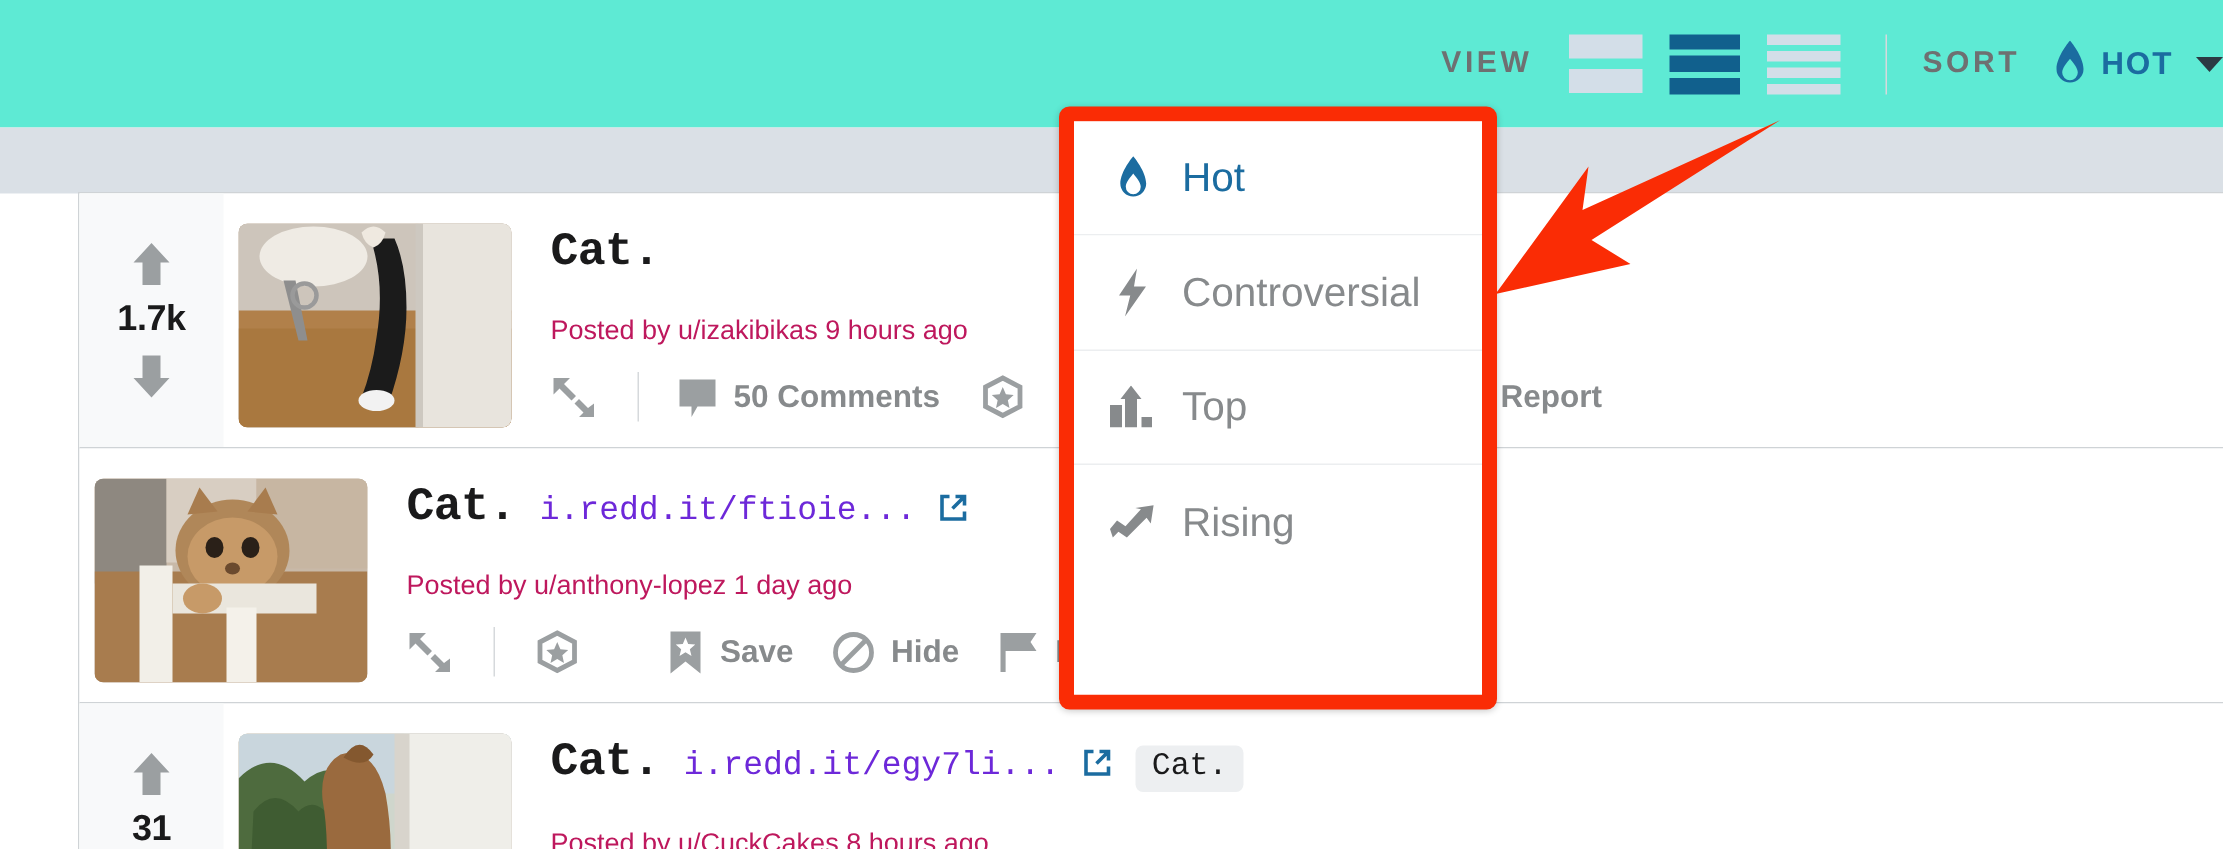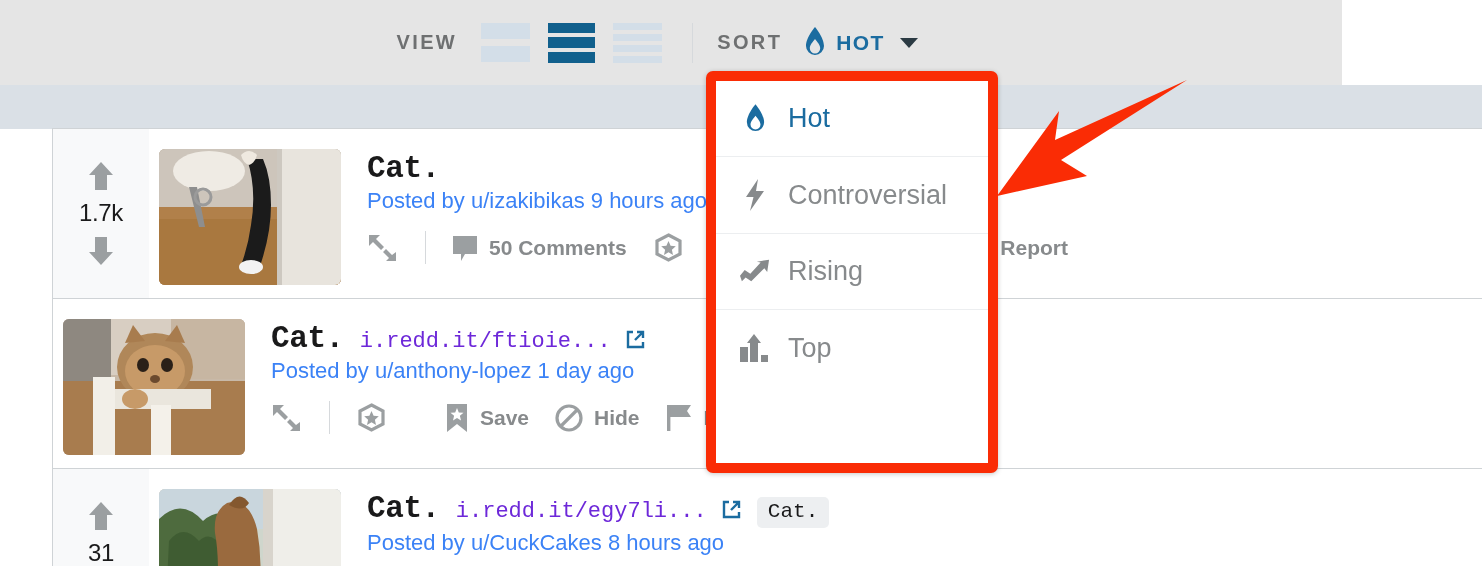--- a/index.html
+++ b/index.html
@@ -16,25 +16,25 @@
     position: relative;
     width: 1482px;
     height: 566px;
     background: #ffffff;
   }
 
   
   .toolbar {
     position: absolute;
     left: 0; top: 0;
-    width: 1342px; height: 85px;
-    background: #e5e5e5;
-    display: flex;
-    align-items: center;
-    justify-content: center;
+    width: 1482px; height: 85px;
+    background: #5eead4;
+    display: flex;
+    align-items: center;
+    justify-content: flex-end;
   }
   .toolbar-inner {
     display: flex;
     align-items: center;
     height: 100%;
     margin-left: -28px;
   }
   .tb-label {
     font-size: 20px;
     font-weight: bold;
@@ -123,21 +123,21 @@
     justify-content: flex-start;
     padding-top: 32px;
     flex: 0 0 96px;
   }
   .arrow-up, .arrow-down {
     width: 26px; height: 30px;
     cursor: pointer;
   }
   .score {
     font-size: 24px;
-    font-weight: normal;
+    font-weight: bold;
     color: #1a1a1b;
     margin: 8px 0 9px 0;
     letter-spacing: -0.3px;
   }
   .thumb {
     width: 182px; height: 136px;
     border-radius: 6px;
     margin: 20px 0 0 10px;
     flex: 0 0 182px;
     overflow: hidden;
@@ -173,23 +173,23 @@
   .flair {
     display: inline-block;
     background: #edeff1;
     color: #1a1a1b;
     font-size: 21px;
     padding: 3px 11px 5px 11px;
     border-radius: 5px;
     white-space: nowrap;
   }
   .byline {
-    font-size: 22px;
-    color: #3b82f6;
-    margin-top: 2px;
+    font-size: 18px;
+    color: #be185d;
+    margin-top: 24px;
     white-space: nowrap;
   }
   .actions {
     display: flex;
     align-items: center;
     gap: 0;
     margin-top: 17px;
   }
   .act {
     display: flex;
@@ -503,39 +503,39 @@
         <div class="dd-icon">
           <svg width="22" height="32" viewBox="0 0 22 32">
             <path fill="#878a8c" d="M14 0 L2 18 H9.5 L6 32 L20 12 H12 Z"></path>
           </svg>
         </div>
         <span class="lbl">Controversial</span>
       </div>
 
       <div class="dd-item">
         <div class="dd-icon">
-          <svg width="32" height="24" viewBox="0 0 32 24">
-            <path fill="#878a8c" d="M0 17 L5 11 L11 15 L22 3 L18 2 L31 0 L29 13 L26 9 L12 23 L6 19 L2 23 Z"></path>
-          </svg>
-        </div>
-        <span class="lbl">Rising</span>
-      </div>
-
-      <div class="dd-item">
-        <div class="dd-icon">
           <svg width="30" height="28" viewBox="0 0 30 28">
             <rect x="0" y="13" width="8" height="15" fill="#878a8c"></rect>
             <rect x="10" y="6" width="8" height="22" fill="#878a8c"></rect>
             <rect x="21" y="21" width="7" height="7" fill="#878a8c"></rect>
             <path fill="#878a8c" d="M14 0 L21 9 H16.5 V14 H11.5 V9 H7 Z"></path>
           </svg>
         </div>
         <span class="lbl">Top</span>
       </div>
 
+      <div class="dd-item">
+        <div class="dd-icon">
+          <svg width="32" height="24" viewBox="0 0 32 24">
+            <path fill="#878a8c" d="M0 17 L5 11 L11 15 L22 3 L18 2 L31 0 L29 13 L26 9 L12 23 L6 19 L2 23 Z"></path>
+          </svg>
+        </div>
+        <span class="lbl">Rising</span>
+      </div>
+
     </div>
   </div>
 
   <svg class="red-arrow" viewBox="0 0 215 125">
     <path fill="#fa2c05" d="M212 2 L80 62 L84 33 L22 118 L112 98 L86 82 Z"></path>
   </svg>
 
 </div>
 
 </body></html>

